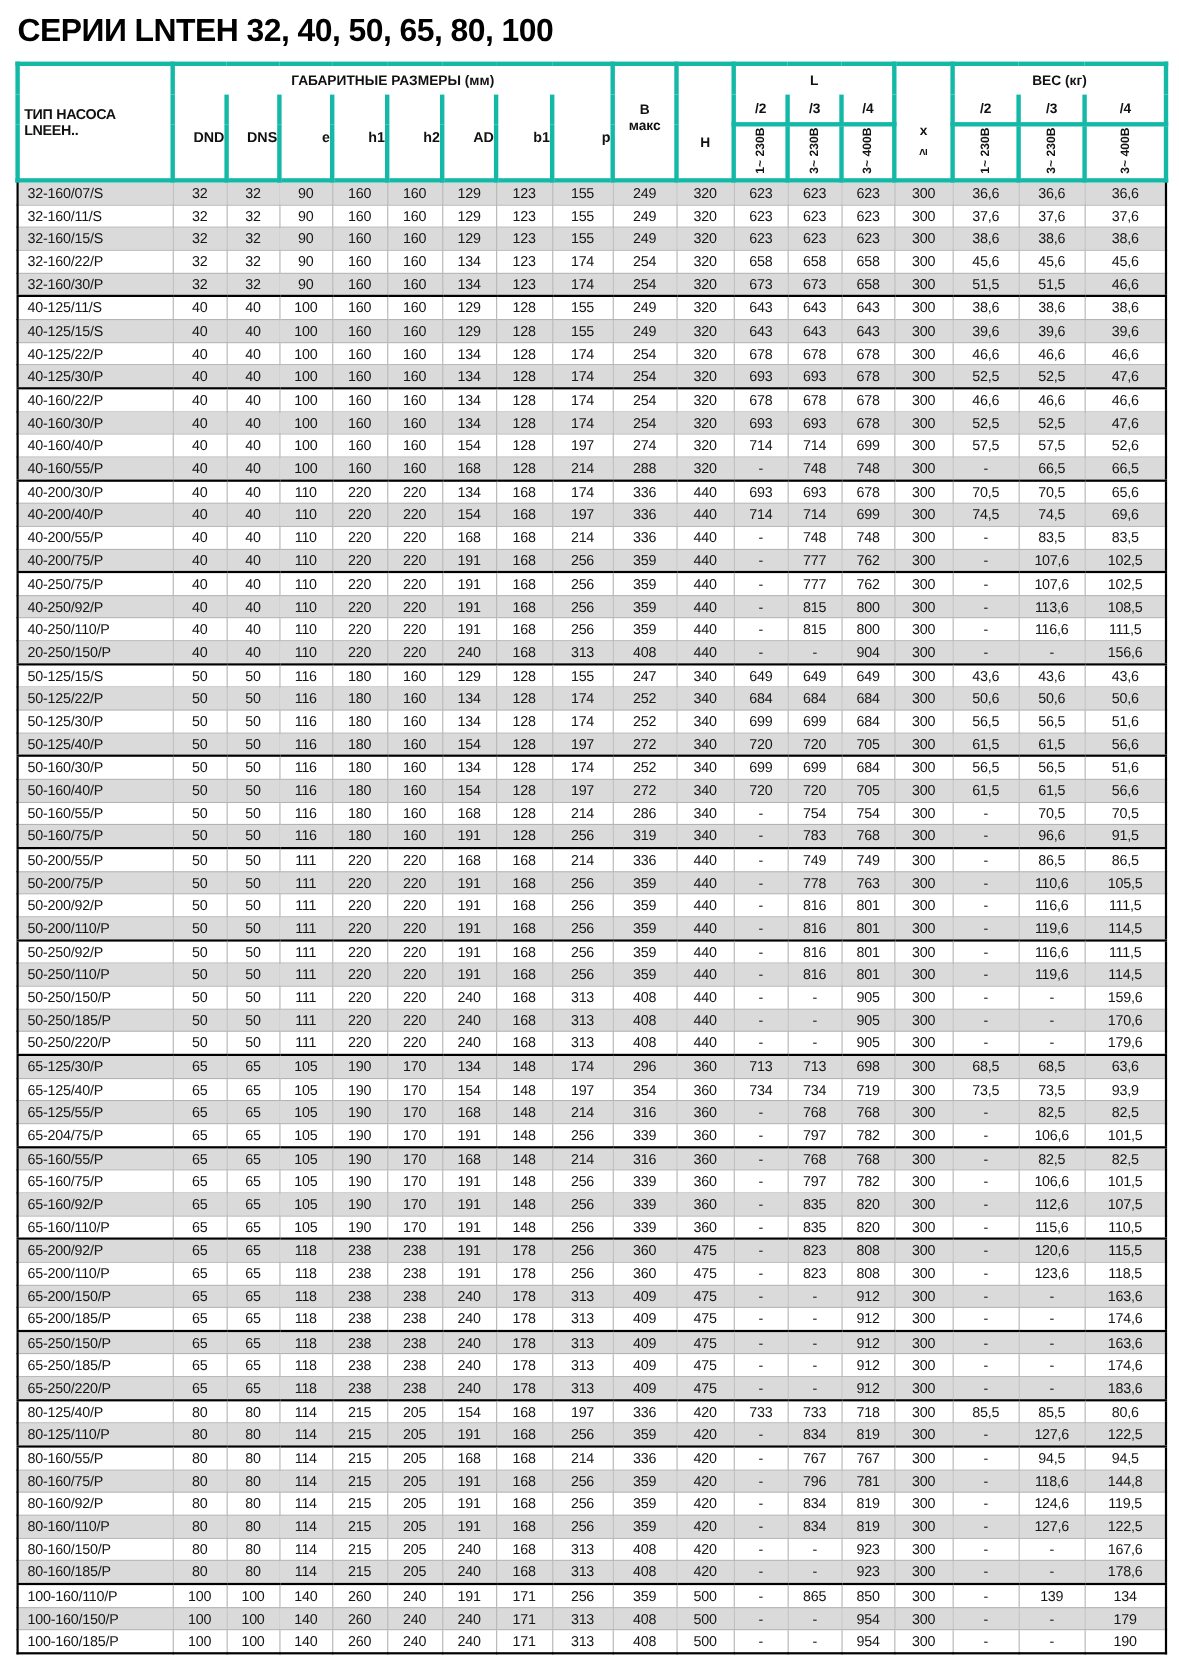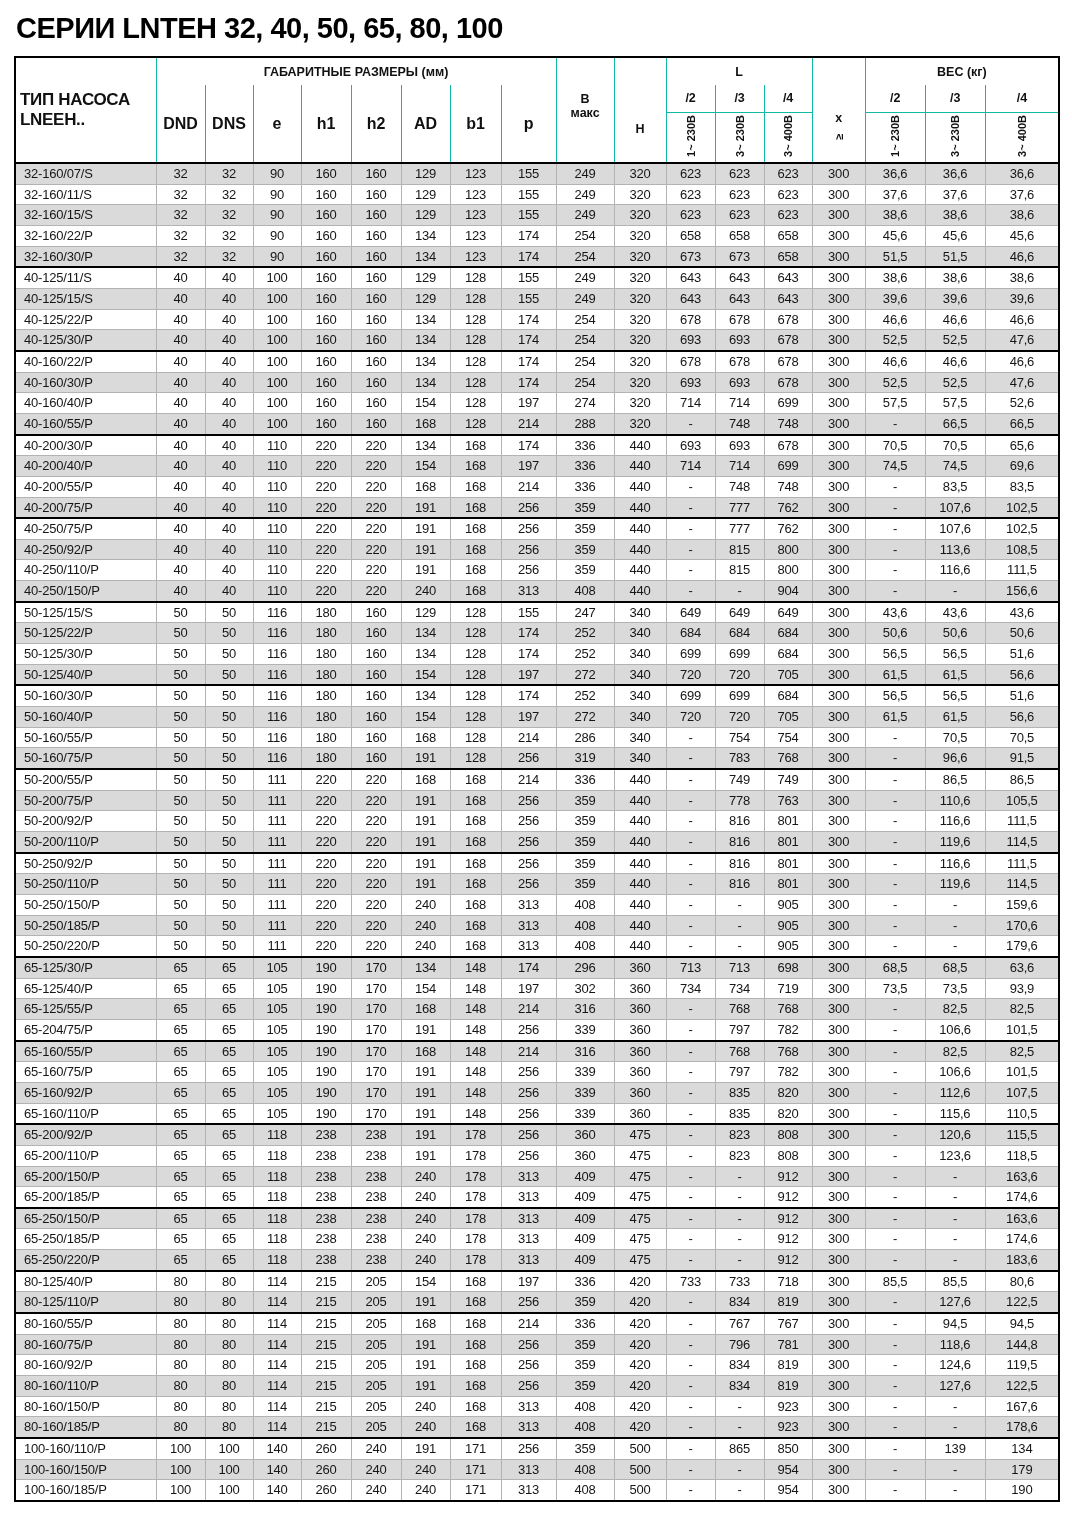--- a/index.html
+++ b/index.html
@@ -16,32 +16,32 @@
     letter-spacing:-0.5px; color:#000; white-space:nowrap;
   }
   table.spec {
     margin:11px 0 0 14px; width:1044px;
     border-collapse:collapse; table-layout:fixed;
     border:2.5px solid #000;
   }
   thead th {
     font-weight:bold; font-size:12.5px; color:#111;
     padding:0; text-align:center; vertical-align:middle;
-    border:1px solid #14b8a6;
+    border:4px solid #14b8a6;
   }
   thead { border-bottom:2.5px solid #000; }
   tr.h-row1 { height:28px; }
   tr.h-row2 { height:27px; }
   tr.h-row3 { height:51px; }
   th.pump-type {
-    text-align:left; padding-left:4px; font-size:17px; letter-spacing:-0.3px;
+    text-align:left; padding-left:4px; font-size:13px; letter-spacing:-0.3px;
   }
   th.nb { border-bottom:0; }
   th.nt { border-top:0; }
-  th.dimcol { font-size:16px; }
+  th.dimcol { font-size:13px;text-align:right; }
   .bcell {
     display:flex; flex-direction:column; height:100%;
     align-items:center; justify-content:space-between;
     padding:7px 0 16px;
   }
   .hcell { display:flex; align-items:center; justify-content:center; height:100%; padding-top:38px; }
   .xcell {
     display:flex; flex-direction:column; align-items:center;
     justify-content:flex-start; padding-top:32px; gap:9px; height:100%;
   }
@@ -533,21 +533,21 @@
           <td>440</td>
           <td>-</td>
           <td>815</td>
           <td>800</td>
           <td>300</td>
           <td>-</td>
           <td>116,6</td>
           <td>111,5</td>
         </tr>
         <tr class="shaded">
-          <td class="name">40-250/150/P</td>
+          <td class="name">20-250/150/P</td>
           <td>40</td>
           <td>40</td>
           <td>110</td>
           <td>220</td>
           <td>220</td>
           <td>240</td>
           <td>168</td>
           <td>313</td>
           <td>408</td>
           <td>440</td>
@@ -922,21 +922,21 @@
         <tr>
           <td class="name">65-125/40/P</td>
           <td>65</td>
           <td>65</td>
           <td>105</td>
           <td>190</td>
           <td>170</td>
           <td>154</td>
           <td>148</td>
           <td>197</td>
-          <td>302</td>
+          <td>354</td>
           <td>360</td>
           <td>734</td>
           <td>734</td>
           <td>719</td>
           <td>300</td>
           <td>73,5</td>
           <td>73,5</td>
           <td>93,9</td>
         </tr>
         <tr class="shaded">

